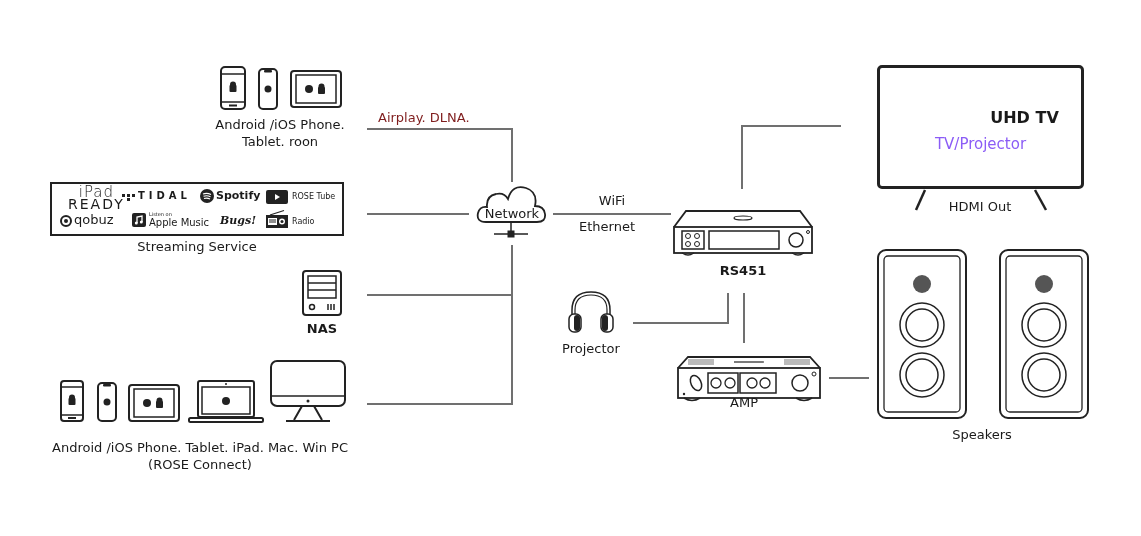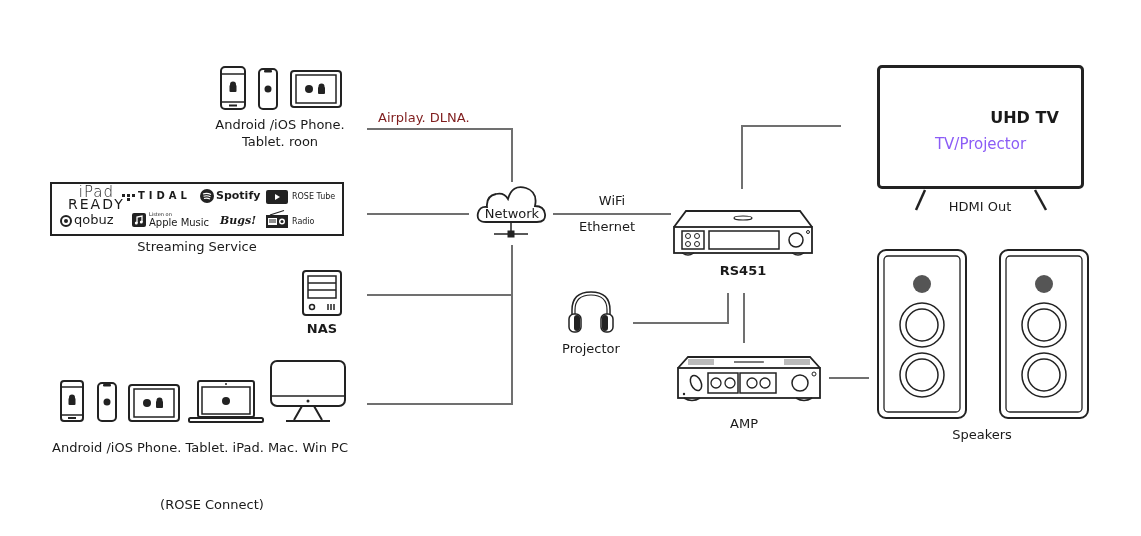--- a/index.html
+++ b/index.html
@@ -146,21 +146,21 @@
     <rect x="1" y="38" width="74" height="4" rx="1.5" fill="none" stroke="#222" stroke-width="2"></rect>
   </svg>
   <svg style="left:210px;top:0px" width="76" height="64" viewBox="0 0 76 64">
     <rect x="1" y="1" width="74" height="45" rx="6" fill="none" stroke="#222" stroke-width="2"></rect>
     <line x1="1" y1="36" x2="75" y2="36" stroke="#222" stroke-width="1.5"></line>
     <circle cx="38" cy="41" r="1.5" fill="#222"></circle>
     <path d="M32 46 L24 60 M44 46 L52 60 M16 61 L60 61" stroke="#222" stroke-width="2" fill="none"></path>
   </svg>
 </div>
 <div class="lbl" style="left:30px;top:440px;width:340px;">Android /iOS Phone. Tablet. iPad. Mac. Win PC</div>
-<div class="lbl" style="left:42px;top:457px;width:340px;margin-top:40px;">(ROSE Connect)</div>
+<div class="lbl" style="left:30px;top:457px;width:340px;">(ROSE Connect)</div>
 
 <svg style="left:474px;top:182px" width="76" height="62" viewBox="0 0 76 62">
   <path d="M12 40 Q2 40 4 31 Q6 24 13 25 Q12 14 22 12 Q30 10 34 17 Q38 2 52 6 Q64 10 61 24 Q70 24 71 32 Q72 40 63 40 Z" fill="#fff" stroke="#222" stroke-width="1.8"></path>
   <line x1="37" y1="40" x2="37" y2="52" stroke="#222" stroke-width="1.5"></line>
   <line x1="20" y1="52" x2="54" y2="52" stroke="#222" stroke-width="1.5"></line>
   <rect x="33.5" y="48.5" width="7" height="7" fill="#222"></rect>
 </svg>
 <div class="lbl" style="left:474px;top:206px;width:76px;font-size:13px;">Network</div>
 
 <div class="lbl" style="left:572px;top:193px;width:80px;">WiFi</div>
@@ -212,21 +212,21 @@
   <rect x="32" y="19" width="30" height="20" fill="none" stroke="#222" stroke-width="1.5"></rect>
   <circle cx="40" cy="29" r="5" fill="none" stroke="#222" stroke-width="1.3"></circle>
   <circle cx="54" cy="29" r="5" fill="none" stroke="#222" stroke-width="1.3"></circle>
   <rect x="64" y="19" width="36" height="20" fill="none" stroke="#222" stroke-width="1.5"></rect>
   <circle cx="76" cy="29" r="5" fill="none" stroke="#222" stroke-width="1.3"></circle>
   <circle cx="89" cy="29" r="5" fill="none" stroke="#222" stroke-width="1.3"></circle>
   <circle cx="124" cy="29" r="8" fill="none" stroke="#222" stroke-width="1.5"></circle>
   <circle cx="138" cy="20" r="2" fill="none" stroke="#222"></circle>
   <path d="M8 44 Q16 49 24 44 M120 44 Q128 49 136 44" fill="none" stroke="#222" stroke-width="1.5"></path>
 </svg>
-<div class="lbl" style="left:704px;top:416px;width:80px;text-align:center;">AMP</div>
+<div class="lbl" style="left:704px;top:395px;width:80px;text-align:center;">AMP</div>
 
 <svg style="left:877px;top:249px" width="90" height="170" viewBox="0 0 90 170">
   <rect x="1" y="1" width="88" height="168" rx="8" fill="none" stroke="#222" stroke-width="2"></rect>
   <rect x="7" y="7" width="76" height="156" rx="4" fill="none" stroke="#222" stroke-width="1.3"></rect>
   <circle cx="45" cy="35" r="9" fill="#555"></circle>
   <circle cx="45" cy="76" r="22" fill="none" stroke="#222" stroke-width="1.5"></circle>
   <circle cx="45" cy="76" r="16" fill="none" stroke="#222" stroke-width="1.5"></circle>
   <circle cx="45" cy="126" r="22" fill="none" stroke="#222" stroke-width="1.5"></circle>
   <circle cx="45" cy="126" r="16" fill="none" stroke="#222" stroke-width="1.5"></circle>
 </svg>

